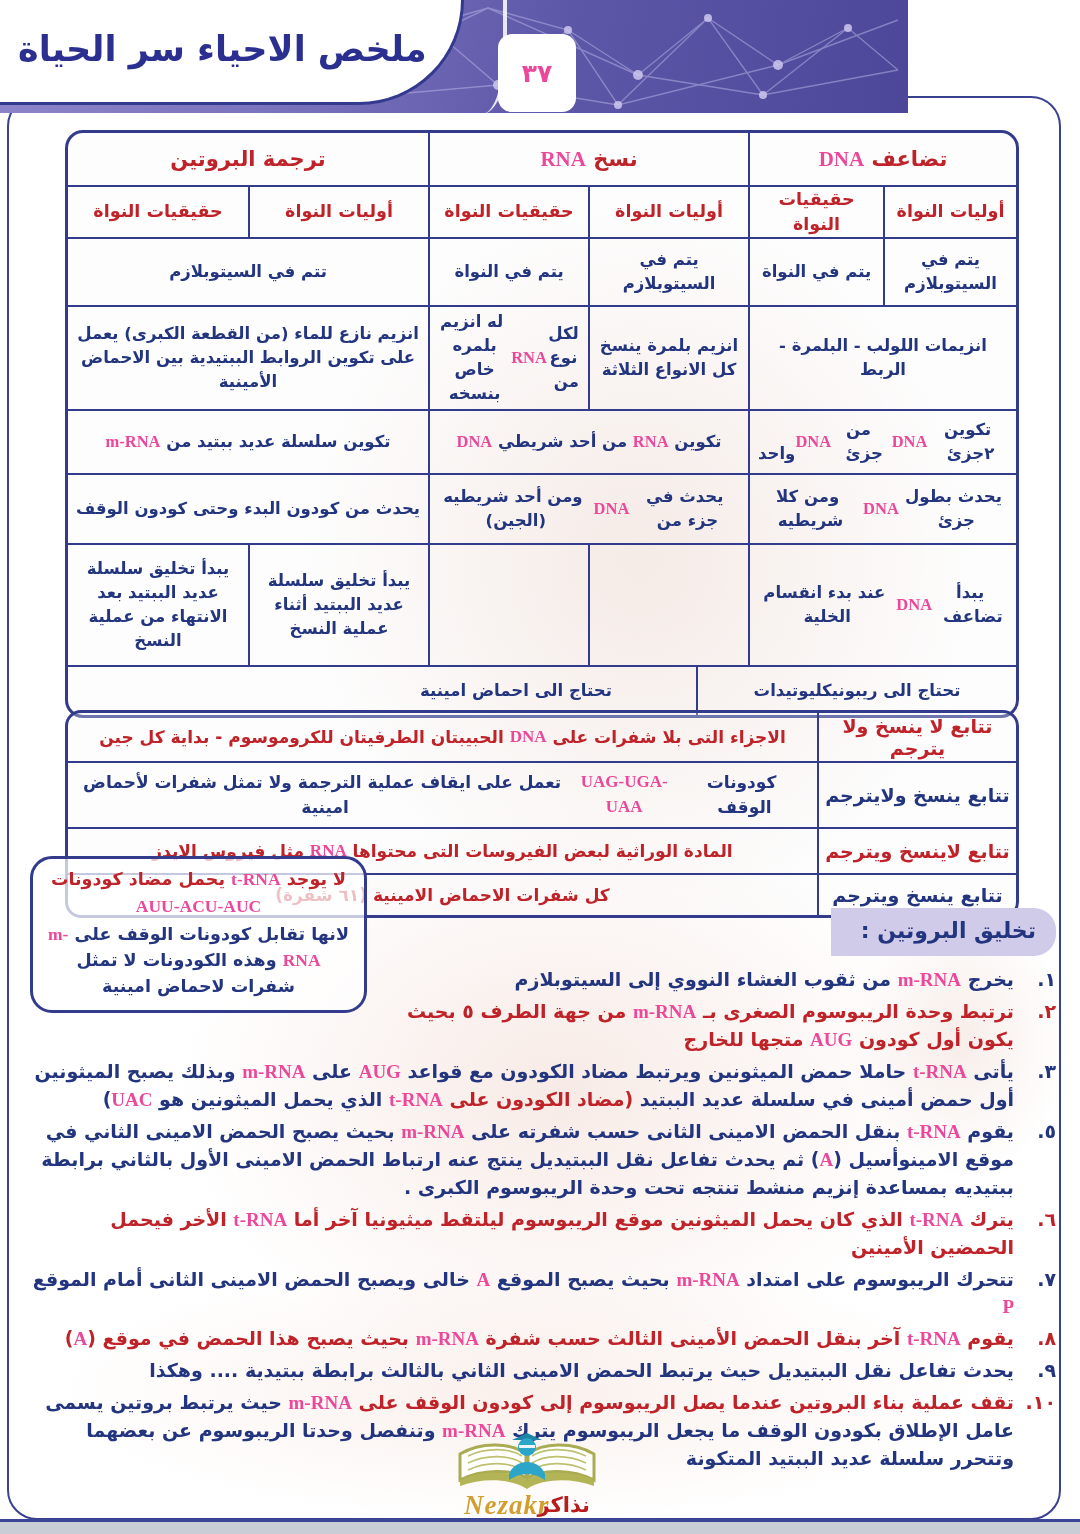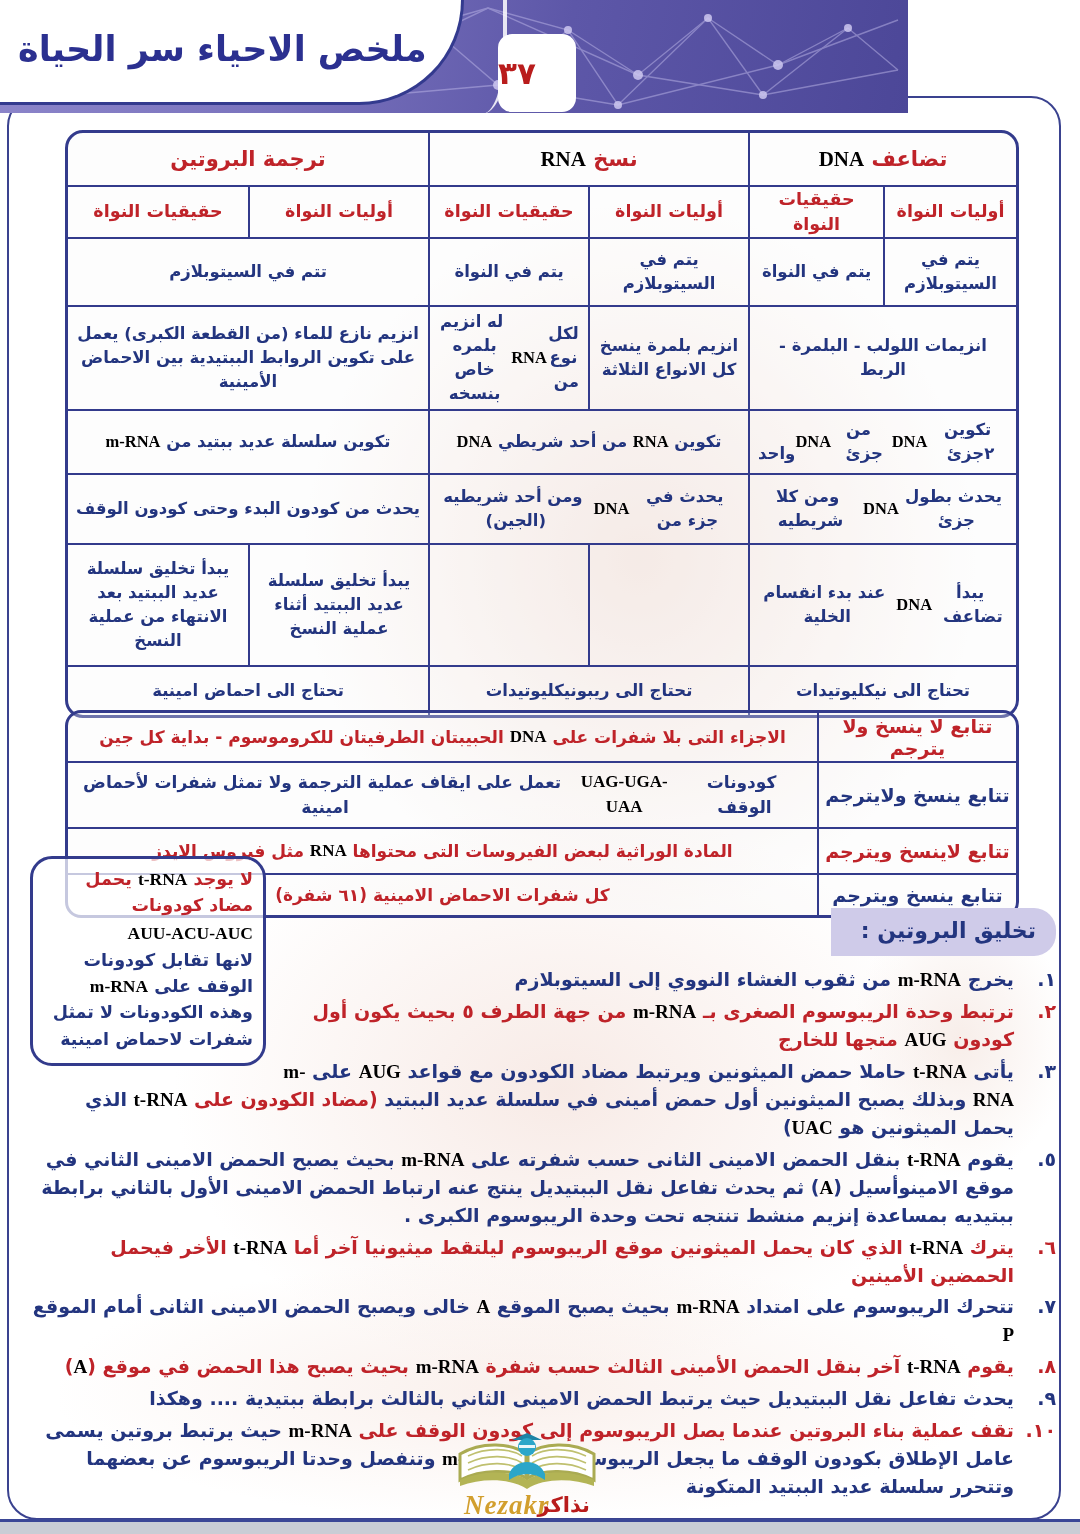--- a/index.html
+++ b/index.html
@@ -16,26 +16,26 @@
   
   .banner{position:absolute;left:0;top:0;width:908px;height:113px;z-index:6;
           background:linear-gradient(100deg,#8c85ca 0%,#7b74be 30%,#5d57a8 62%,#4c4798 100%);}
   .banner svg.plexus{position:absolute;right:0;top:0;height:113px;width:720px;}
   .title-wrap{position:absolute;left:0;top:0;height:98px;background:#fff;border:3px solid #333a8e;border-top:none;border-left:none;
               border-radius:0 0 115px 0;padding:0 26px 4px 10px;display:flex;align-items:center;}
   .title-wrap::after{content:"";position:absolute;right:-46px;top:-4px;width:46px;height:118px;
               border-right:4px solid rgba(255,255,255,.85);border-radius:0 0 50% 0;}
   .page-title{color:#2b3090;font-size:35px;white-space:nowrap;padding:0 8px;}
   .num-tab{position:absolute;left:498px;top:34px;width:78px;height:78px;background:#fff;border-radius:14px;z-index:7;
-           display:flex;align-items:center;justify-content:flex-end;color:#b91c1c;font-size:31px;}
+           display:flex;align-items:center;justify-content:center;color:#ec4899;font-size:25px;}
   
   .c-r{color:#bf2329;}
   .c-b{color:#23357f;}
   .u{text-underline-offset:3px;}
-  .lt{font-family:"Liberation Serif",serif;color:#000000;font-weight:700;}
+  .lt{font-family:"Liberation Serif",serif;color:#ec4899;font-weight:700;}
   .seg{white-space:pre-wrap;}
   
   .table1{position:absolute;left:65px;top:130px;width:948px;z-index:2;border:3px solid #333b8c;border-radius:18px;overflow:hidden;
           background:rgba(250,248,249,.35);}
   .t1row{display:flex;border-bottom:2.5px solid #333b8c;}
   .t1row:last-child{border-bottom:none;}
   .t1cell{display:flex;align-items:center;justify-content:center;text-align:center;color:#23357f;
           font-size:16.5px;line-height:1.45;padding:2px 8px;border-left:2.5px solid #333b8c;box-sizing:border-box;}
   .t1cell:last-child{border-left:none;}
   .hdr{color:#bf2329;font-size:21px;}
@@ -50,22 +50,22 @@
   .t2row{display:flex;border-bottom:2.5px solid #333b8c;}
   .t2row:last-child{border-bottom:none;}
   .t2label{width:21%;display:flex;align-items:center;justify-content:center;text-align:center;font-size:19px;
            border-left:2.5px solid #333b8c;box-sizing:border-box;padding:2px 6px;}
   .t2text{width:79%;display:flex;align-items:center;justify-content:center;text-align:center;font-size:17px;line-height:1.45;padding:2px 14px;box-sizing:border-box;}
   .t2r1{height:48px;} .t2r2{height:64px;} .t2r3{height:44px;} .t2r4{height:40px;}
   
   .protein{position:absolute;left:28px;top:908px;width:1028px;z-index:2;font-size:19px;line-height:1.47;}
   .pill{width:fit-content;background:#cfcbe9;color:#23357f;font-size:22px;padding:7px 20px 9px 30px;
         border-radius:0 22px 22px 0;margin-bottom:10px;}
-  .trna-box{float:left;width:236px;border:3px solid #333b8c;border-radius:22px;padding:6px 10px 10px;margin:-52px 14px 10px 2px;
-            text-align:right;font-size:17.5px;line-height:1.5;background:rgba(255,255,255,.72);box-sizing:border-box;}
+  .trna-box{float:left;width:337px;border:3px solid #333b8c;border-radius:22px;padding:6px 10px 10px;margin:-52px 14px 10px 2px;
+            text-align:center;font-size:17.5px;line-height:1.5;background:rgba(255,255,255,.72);box-sizing:border-box;}
   .trna-box p{margin:1px 0;}
   .pt-item{padding-right:42px;margin:4px 0;}
   .pt-item .num{display:inline-block;width:42px;margin-right:-42px;text-align:right;padding-left:6px;box-sizing:border-box;}
   .clear{clear:both;}
   
   .logo{position:absolute;left:432px;top:1432px;width:190px;text-align:center;z-index:3;}
   .logo-text{position:relative;margin-top:-6px;display:flex;justify-content:center;align-items:baseline;direction:ltr;}
   .logo-en{color:#d29f2e;font-style:italic;font-size:27px;font-family:"Liberation Serif",serif;letter-spacing:1px;}
   .logo-ar{color:#b91c1c;font-size:21px;margin-left:-12px;position:relative;top:-2px;}
   
@@ -212,23 +212,20 @@
       <div class="t1cell w3"></div>
       <div class="t1cell w4"></div>
       <div class="t1cell w5">
           <span class="seg">يبدأ تخليق سلسلة عديد الببتيد أثناء عملية النسخ</span>
         </div>
       <div class="t1cell w6">
           <span class="seg">يبدأ تخليق سلسلة عديد الببتيد بعد الانتهاء من عملية النسخ</span>
         </div>
     </div>
     <div class="t1row r8">
-      <div class="t1cell wdna">
-          <span class="seg">تحتاج الى نيكليوتيدات</span>
-        </div>
       <div class="t1cell wrna">
           <span class="seg">تحتاج الى ريبونيكليوتيدات</span>
         </div>
       <div class="t1cell wpro">
           <span class="seg">تحتاج الى احماض امينية</span>
         </div>
     </div>
   </div>
 
   <div class="table2">

